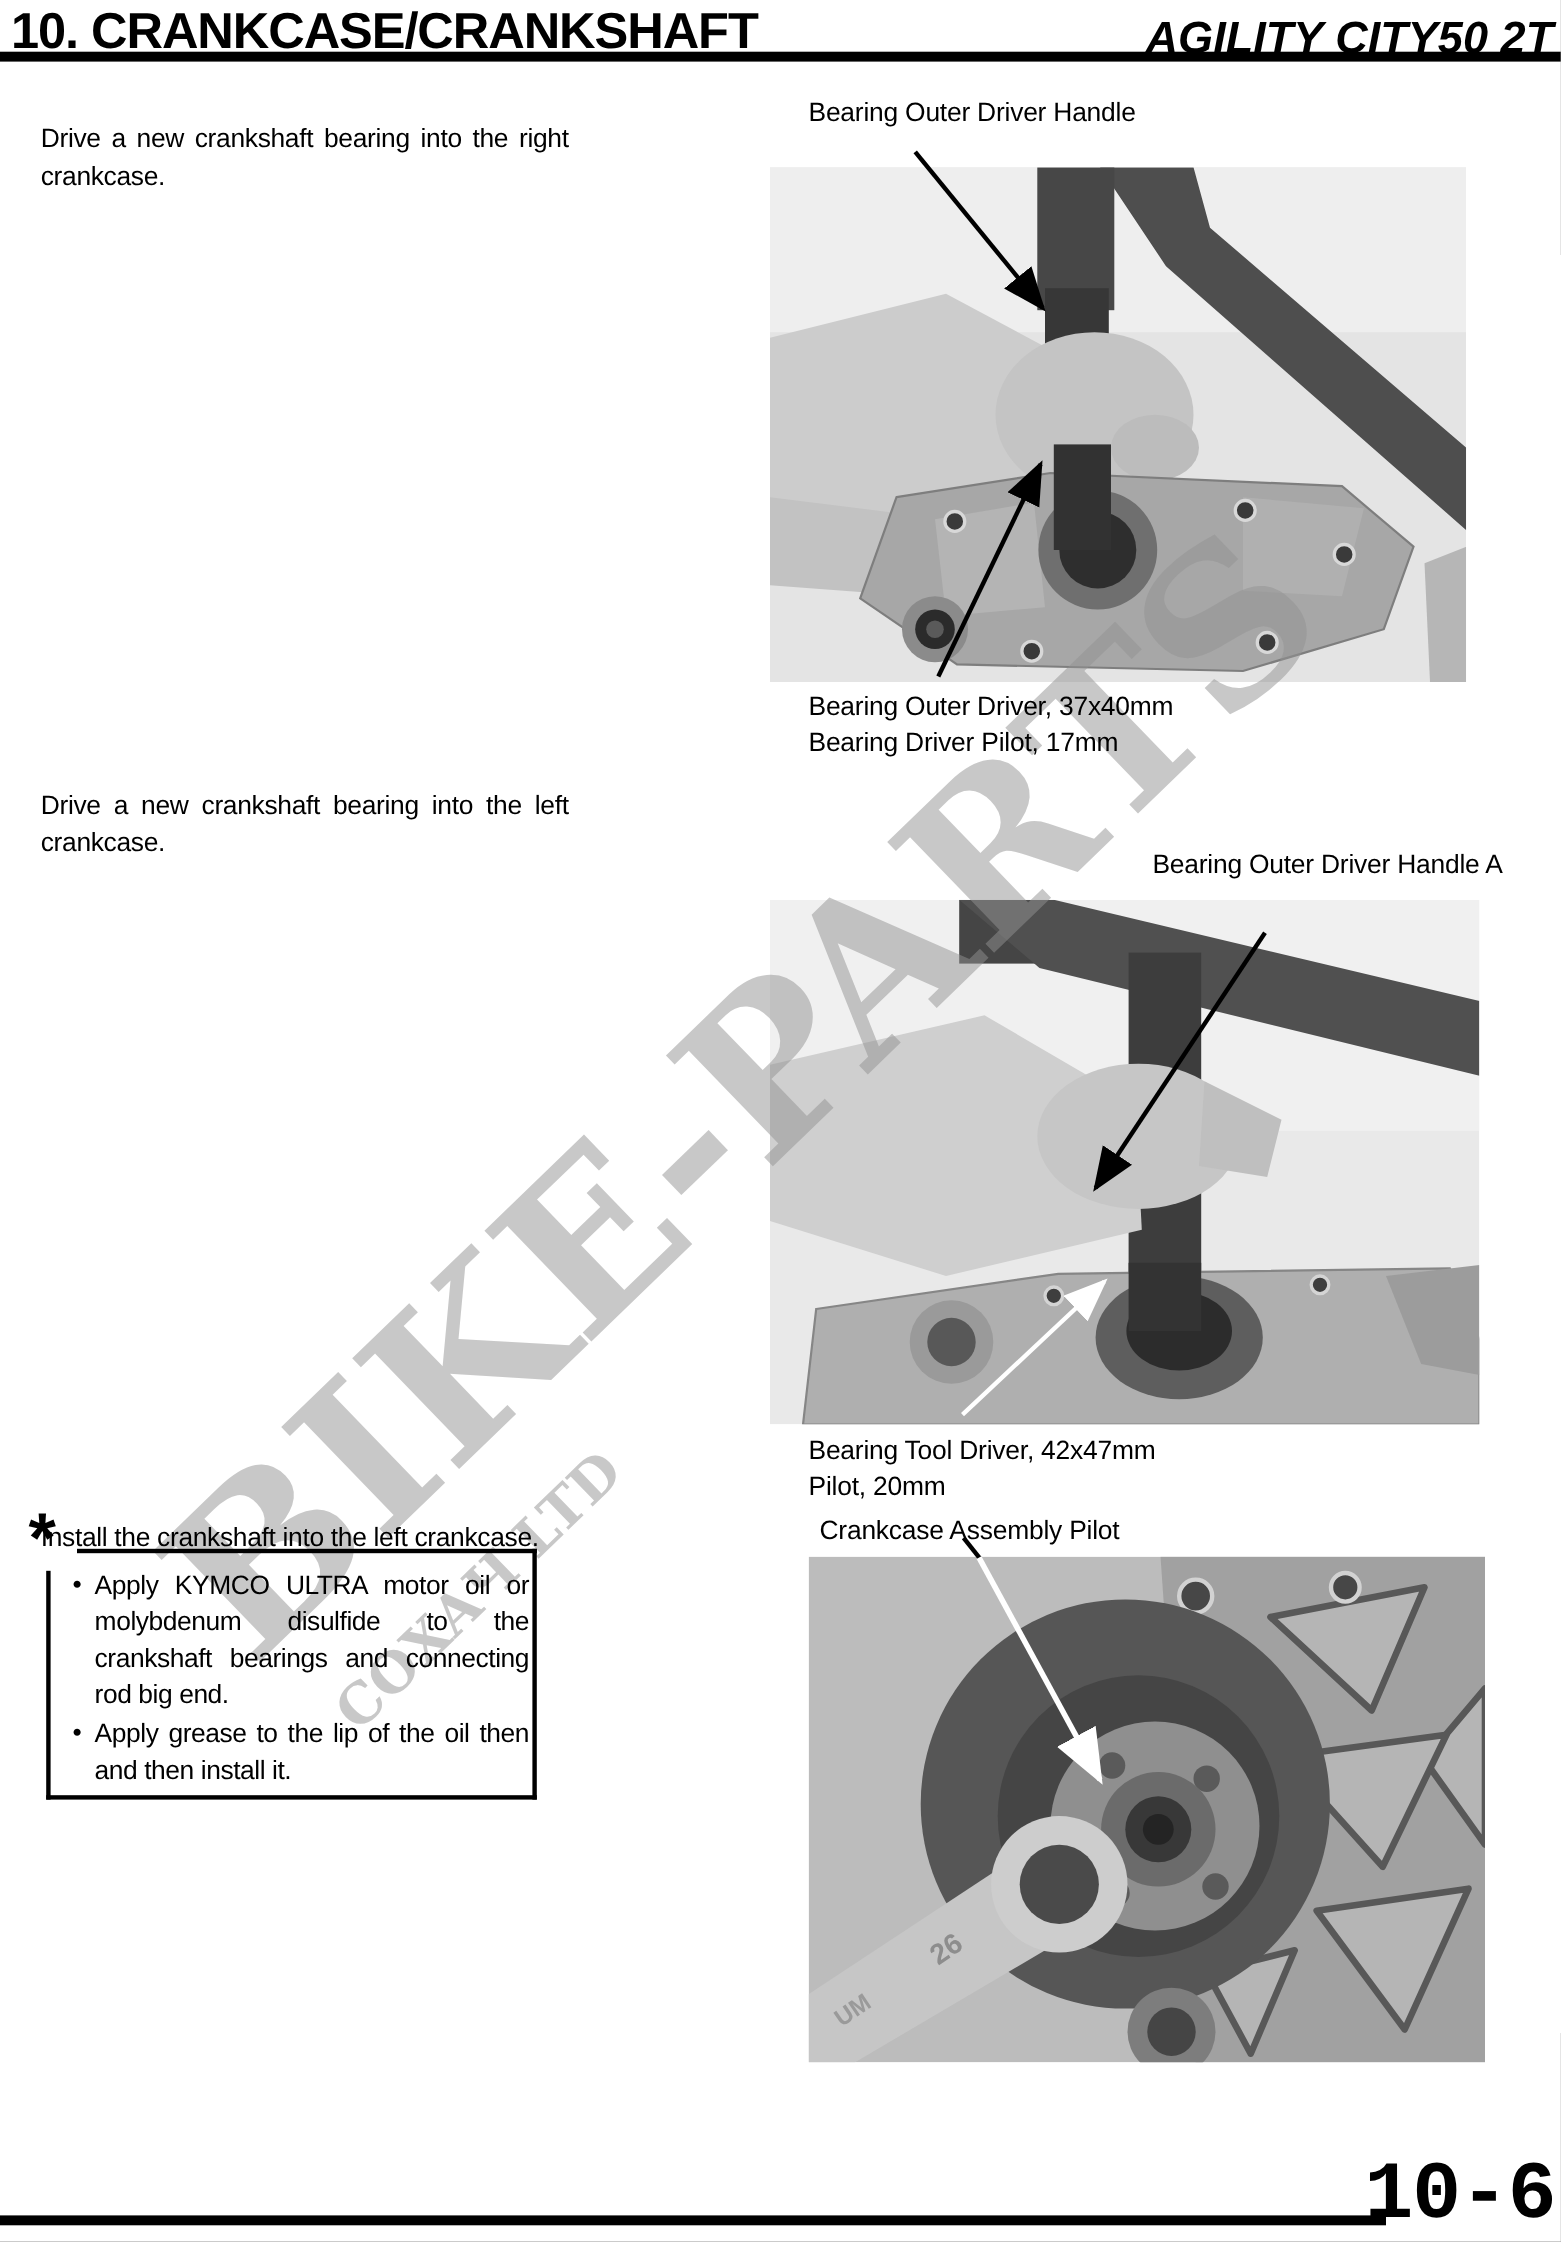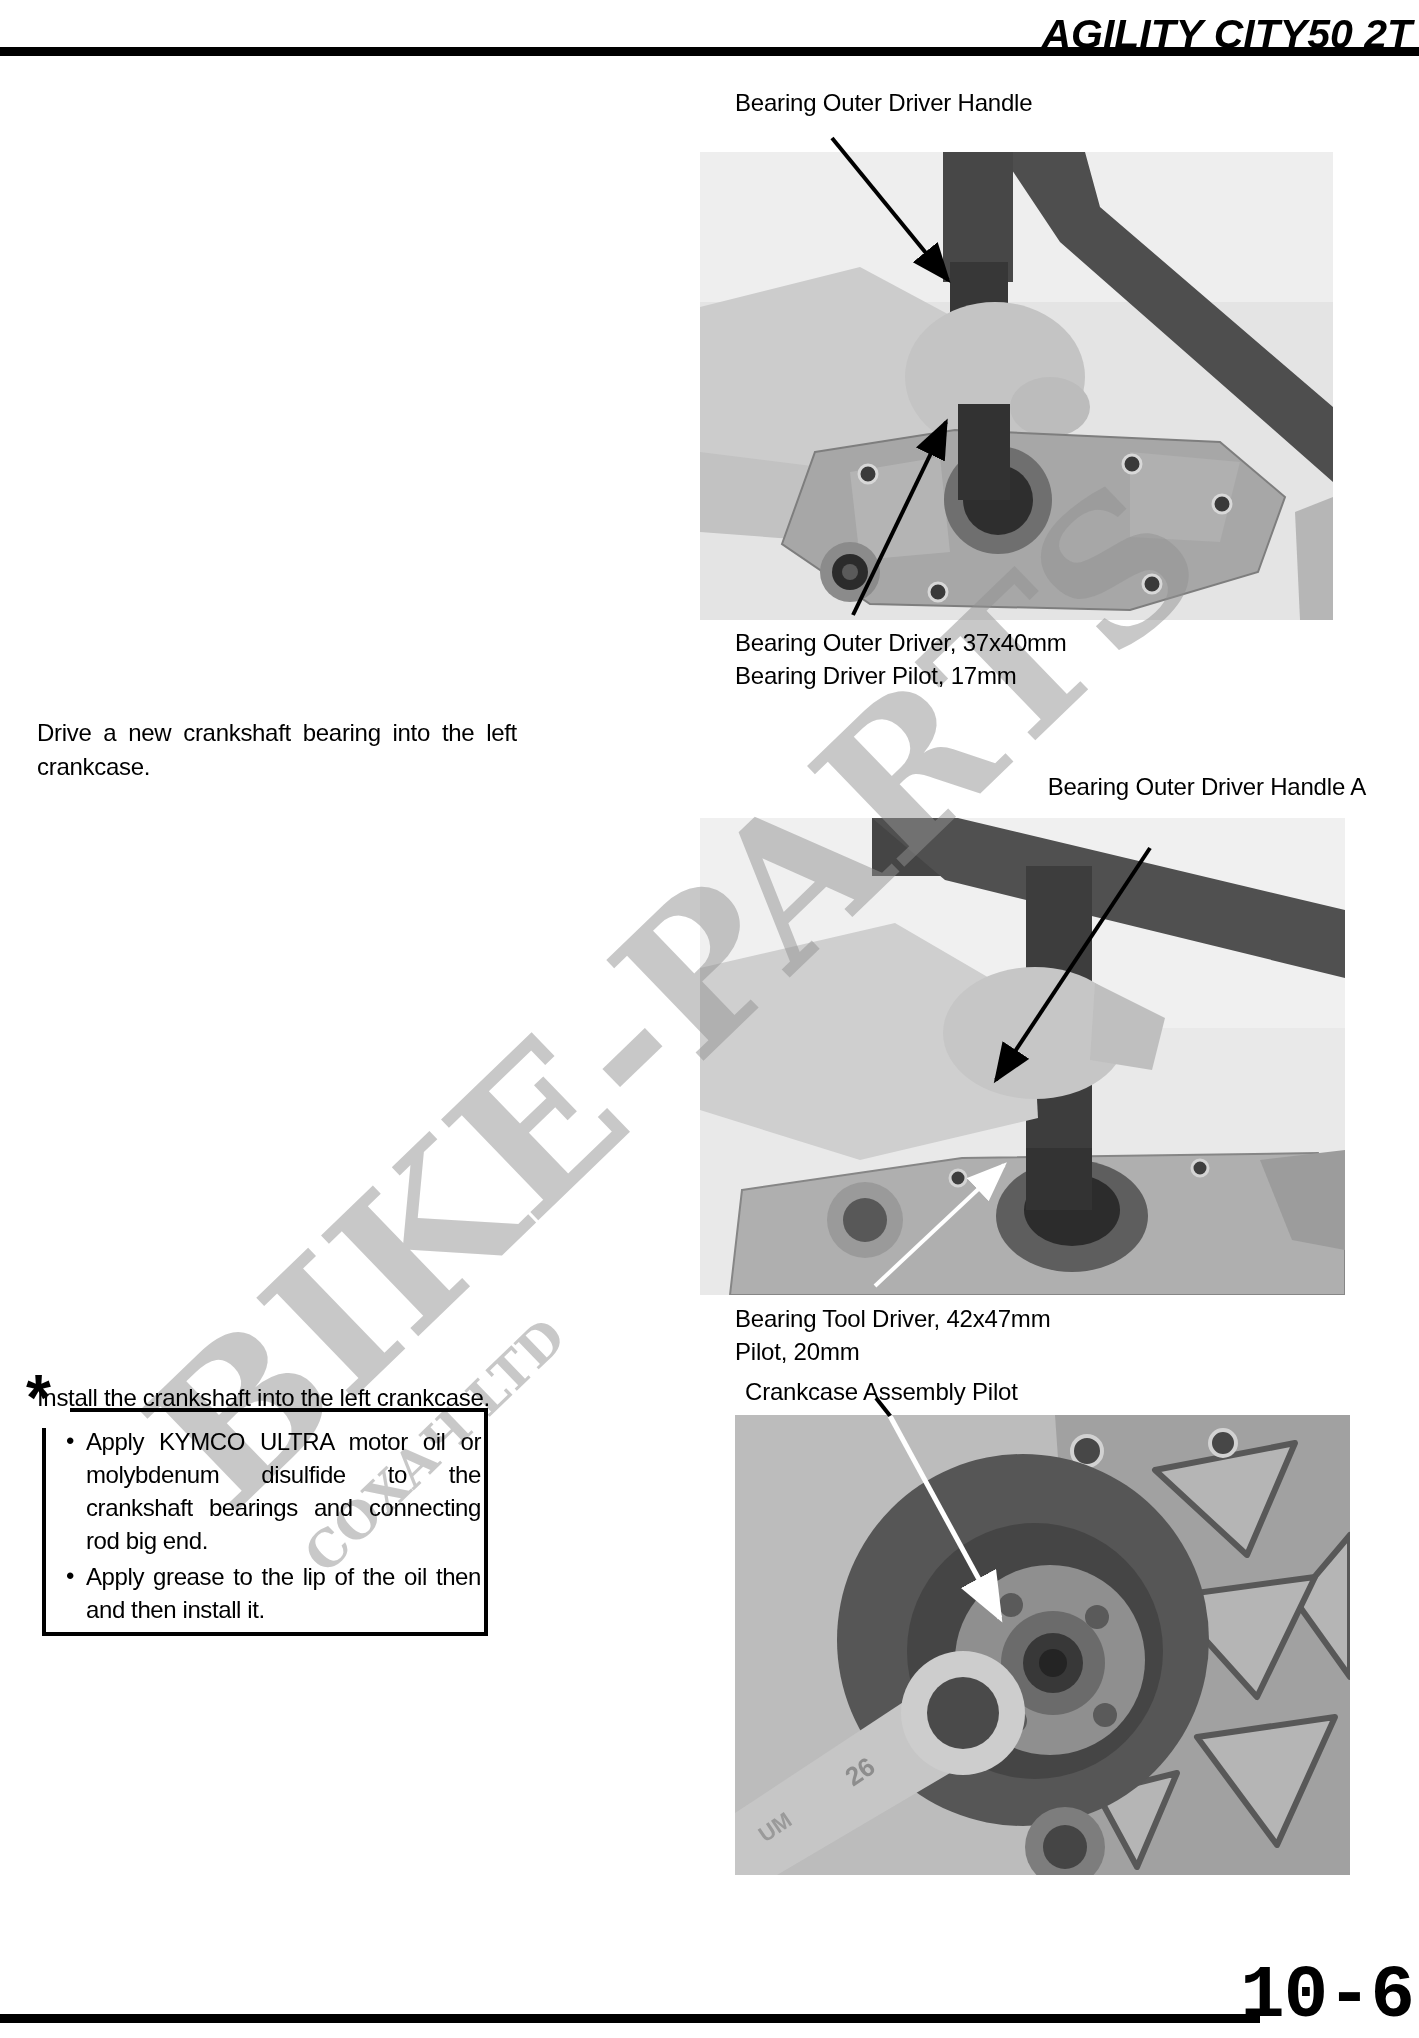--- a/index.html
+++ b/index.html
@@ -51,23 +51,25 @@
   #wm1{left:-105px;top:895px;width:1560px;font-size:192px;line-height:200px;transform:rotate(-44deg);}
   #wm2{left:135px;top:1413px;width:600px;font-size:50px;line-height:66px;transform:rotate(-44deg);}
 
   .overlay{left:0;top:0;width:1419px;height:2038px;pointer-events:none;}
 </style>
 </head>
 <body>
 
 <div class="page">
 
+  <div class="abs z3 title">10. CRANKCASE/CRANKSHAFT</div>
   <div class="abs z3 model">AGILITY CITY50 2T</div>
   <div class="abs z3 rule-top"></div>
 
+  <div class="abs z3 para" id="para1">Drive a new crankshaft bearing into the right crankcase.</div>
   <div class="abs z3 para" id="para2">Drive a new crankshaft bearing into the left crankcase.</div>
   <div class="abs z3 para" id="para3">Install the crankshaft into the left crankcase.</div>
 
   <div class="abs z3 photo-label" id="label1">Bearing Outer Driver Handle</div>
   <div class="abs z1 photo" id="photo1">
     <svg viewBox="0 0 633 468">
       <rect width="633" height="468" fill="#e4e4e4"></rect>
       <rect width="633" height="150" fill="#eeeeee"></rect>
 
       <path d="M300 0 L385 0 L400 55 L633 255 L633 330 L360 90 Z" fill="#4e4e4e"></path>

